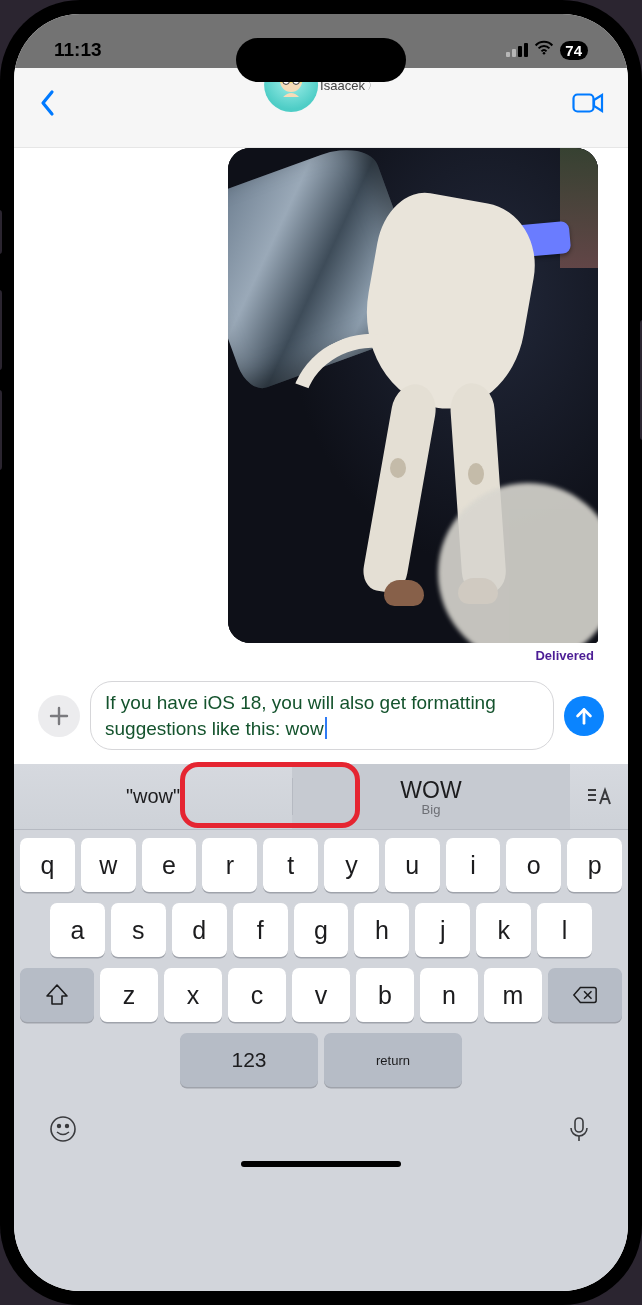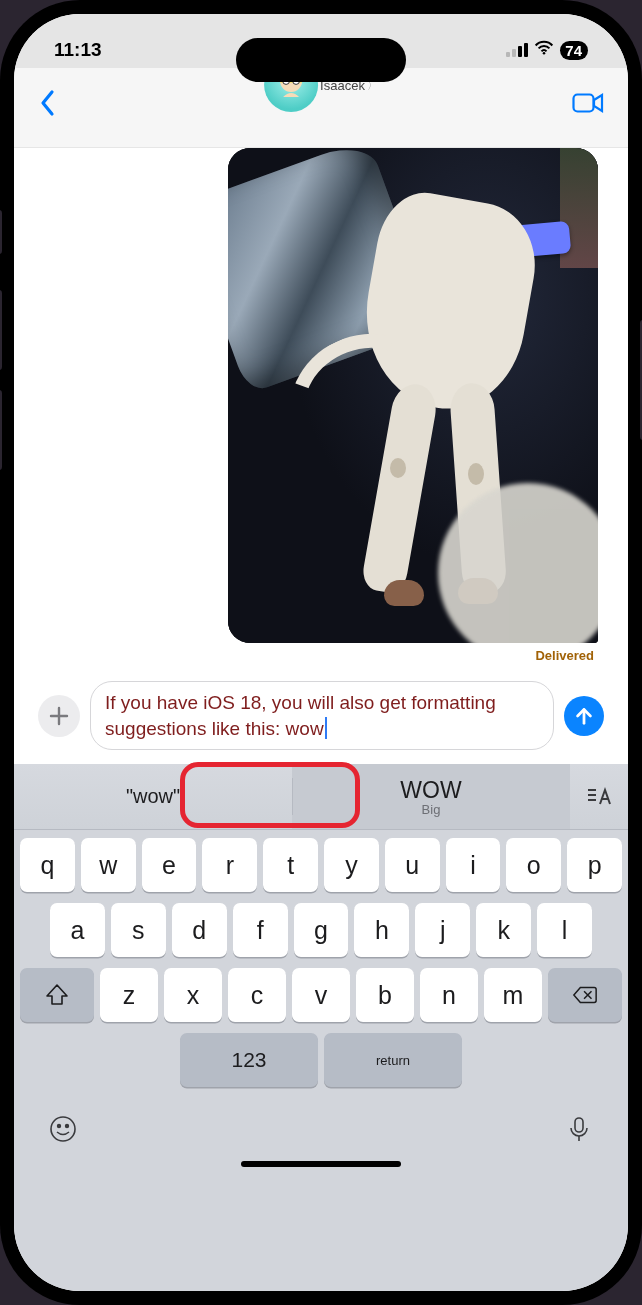--- a/index.html
+++ b/index.html
@@ -11,21 +11,21 @@
     width:100%; height:100%; background:#fff; border-radius:66px; overflow:hidden; position:relative; display:flex; flex-direction:column;
   }
   .notch {
     position:absolute; top:24px; left:50%; transform:translateX(-50%);
     width:170px; height:44px; background:#000; border-radius:30px; z-index:10;
   }
   
   .status-bar {
     height:54px; padding:18px 40px 0 40px; display:flex; justify-content:space-between; align-items:center;
     font-size:19px; font-weight:600;
-    background:#e5e5e5;
+    background:#737373;
   }
   .status-right { display:flex; align-items:center; gap:6px; }
   .signal { display:flex; align-items:flex-end; gap:2px; height:14px;}
   .signal span{ width:4px; background:#000; border-radius:1px;}
   .signal span.dim{ background:#b7b7b7;}
   .b1{height:5px}.b2{height:8px}.b3{height:11px}.b4{height:14px}
   .wifi-icon svg{width:20px;height:16px;}
   .battery {
     display:inline-flex; align-items:center; background:#000; color:#fff; border-radius:10px; padding:1px 6px 1px 5px; font-size:15px; font-weight:700;
   }
@@ -84,30 +84,30 @@
   .dog-body .spot{ position:absolute; background:#c4bba9; border-radius:50%;}
   .dog-body .s1{ width:16px;height:20px; left:82px; top:270px;}
   .dog-body .s2{ width:16px;height:22px; left:160px; top:275px;}
   .dog-body .paw{ position:absolute; width:40px; height:26px; background:#876049; border-radius:30px 30px 20px 20px;}
   .dog-body .p1{ left:76px; top:392px;}
   .dog-body .p2{ left:150px; top:390px;}
   .remote{ position:absolute; right:28px; top:76px; width:72px; height:32px; background:#6a7cff; border-radius:8px; transform:rotate(-5deg); box-shadow:0 2px 4px rgba(0,0,0,.4);}
   .remote::after{content:""; position:absolute; left:10px; top:8px; width:12px; height:12px; border:2px solid #c0caff; border-radius:50%;}
   .bed-edge{ position:absolute; right:-20px; bottom:-20px; width:180px; height:180px; background:#d8d6cf; border-radius:50%; filter:blur(2px); opacity:.9;}
   .floral{ position:absolute; right:-4px; top:0; width:42px; height:120px; background:linear-gradient(#3a4633,#6a4a4a); opacity:.9;}
-  .delivered{ text-align:right; font-size:13px; color:#a16207; font-weight:600; margin:5px 4px 12px 0;}
+  .delivered{ text-align:right; font-size:13px; color:#4c1d95; font-weight:600; margin:5px 4px 12px 0;}
   
   .compose-row{
     display:flex; align-items:center; gap:10px; padding:6px 24px 14px 24px; background:#fff;
   }
   .plus-btn{
     width:42px;height:42px;border-radius:50%;background:#ececee;display:flex;align-items:center;justify-content:center;color:#7a7a7e;font-size:24px;
   }
   .compose-field{
-    flex:1; border:1px solid #d6d6d9; border-radius:22px; padding:8px 14px; font-size:19px; line-height:1.35; color:#7f1d1d; position:relative;
+    flex:1; border:1px solid #d6d6d9; border-radius:22px; padding:8px 14px; font-size:19px; line-height:1.35; color:#14532d; position:relative;
   }
   .compose-field .cursor{ display:inline-block; width:2px; height:22px; background:#2f7bf5; vertical-align:-4px; margin-left:1px;}
   .send-btn{
     width:40px;height:40px;border-radius:50%;background:#0a84ff;display:flex;align-items:center;justify-content:center;
   }
   .send-btn svg{width:22px;height:22px;stroke:#fff;stroke-width:3;fill:none;}
   
   .kbd-area{ background:#d2d5db; flex:1; display:flex; flex-direction:column;}
   .sugg-bar{
     display:flex; align-items:stretch; height:66px; border-bottom:1px solid #b6bac2;

